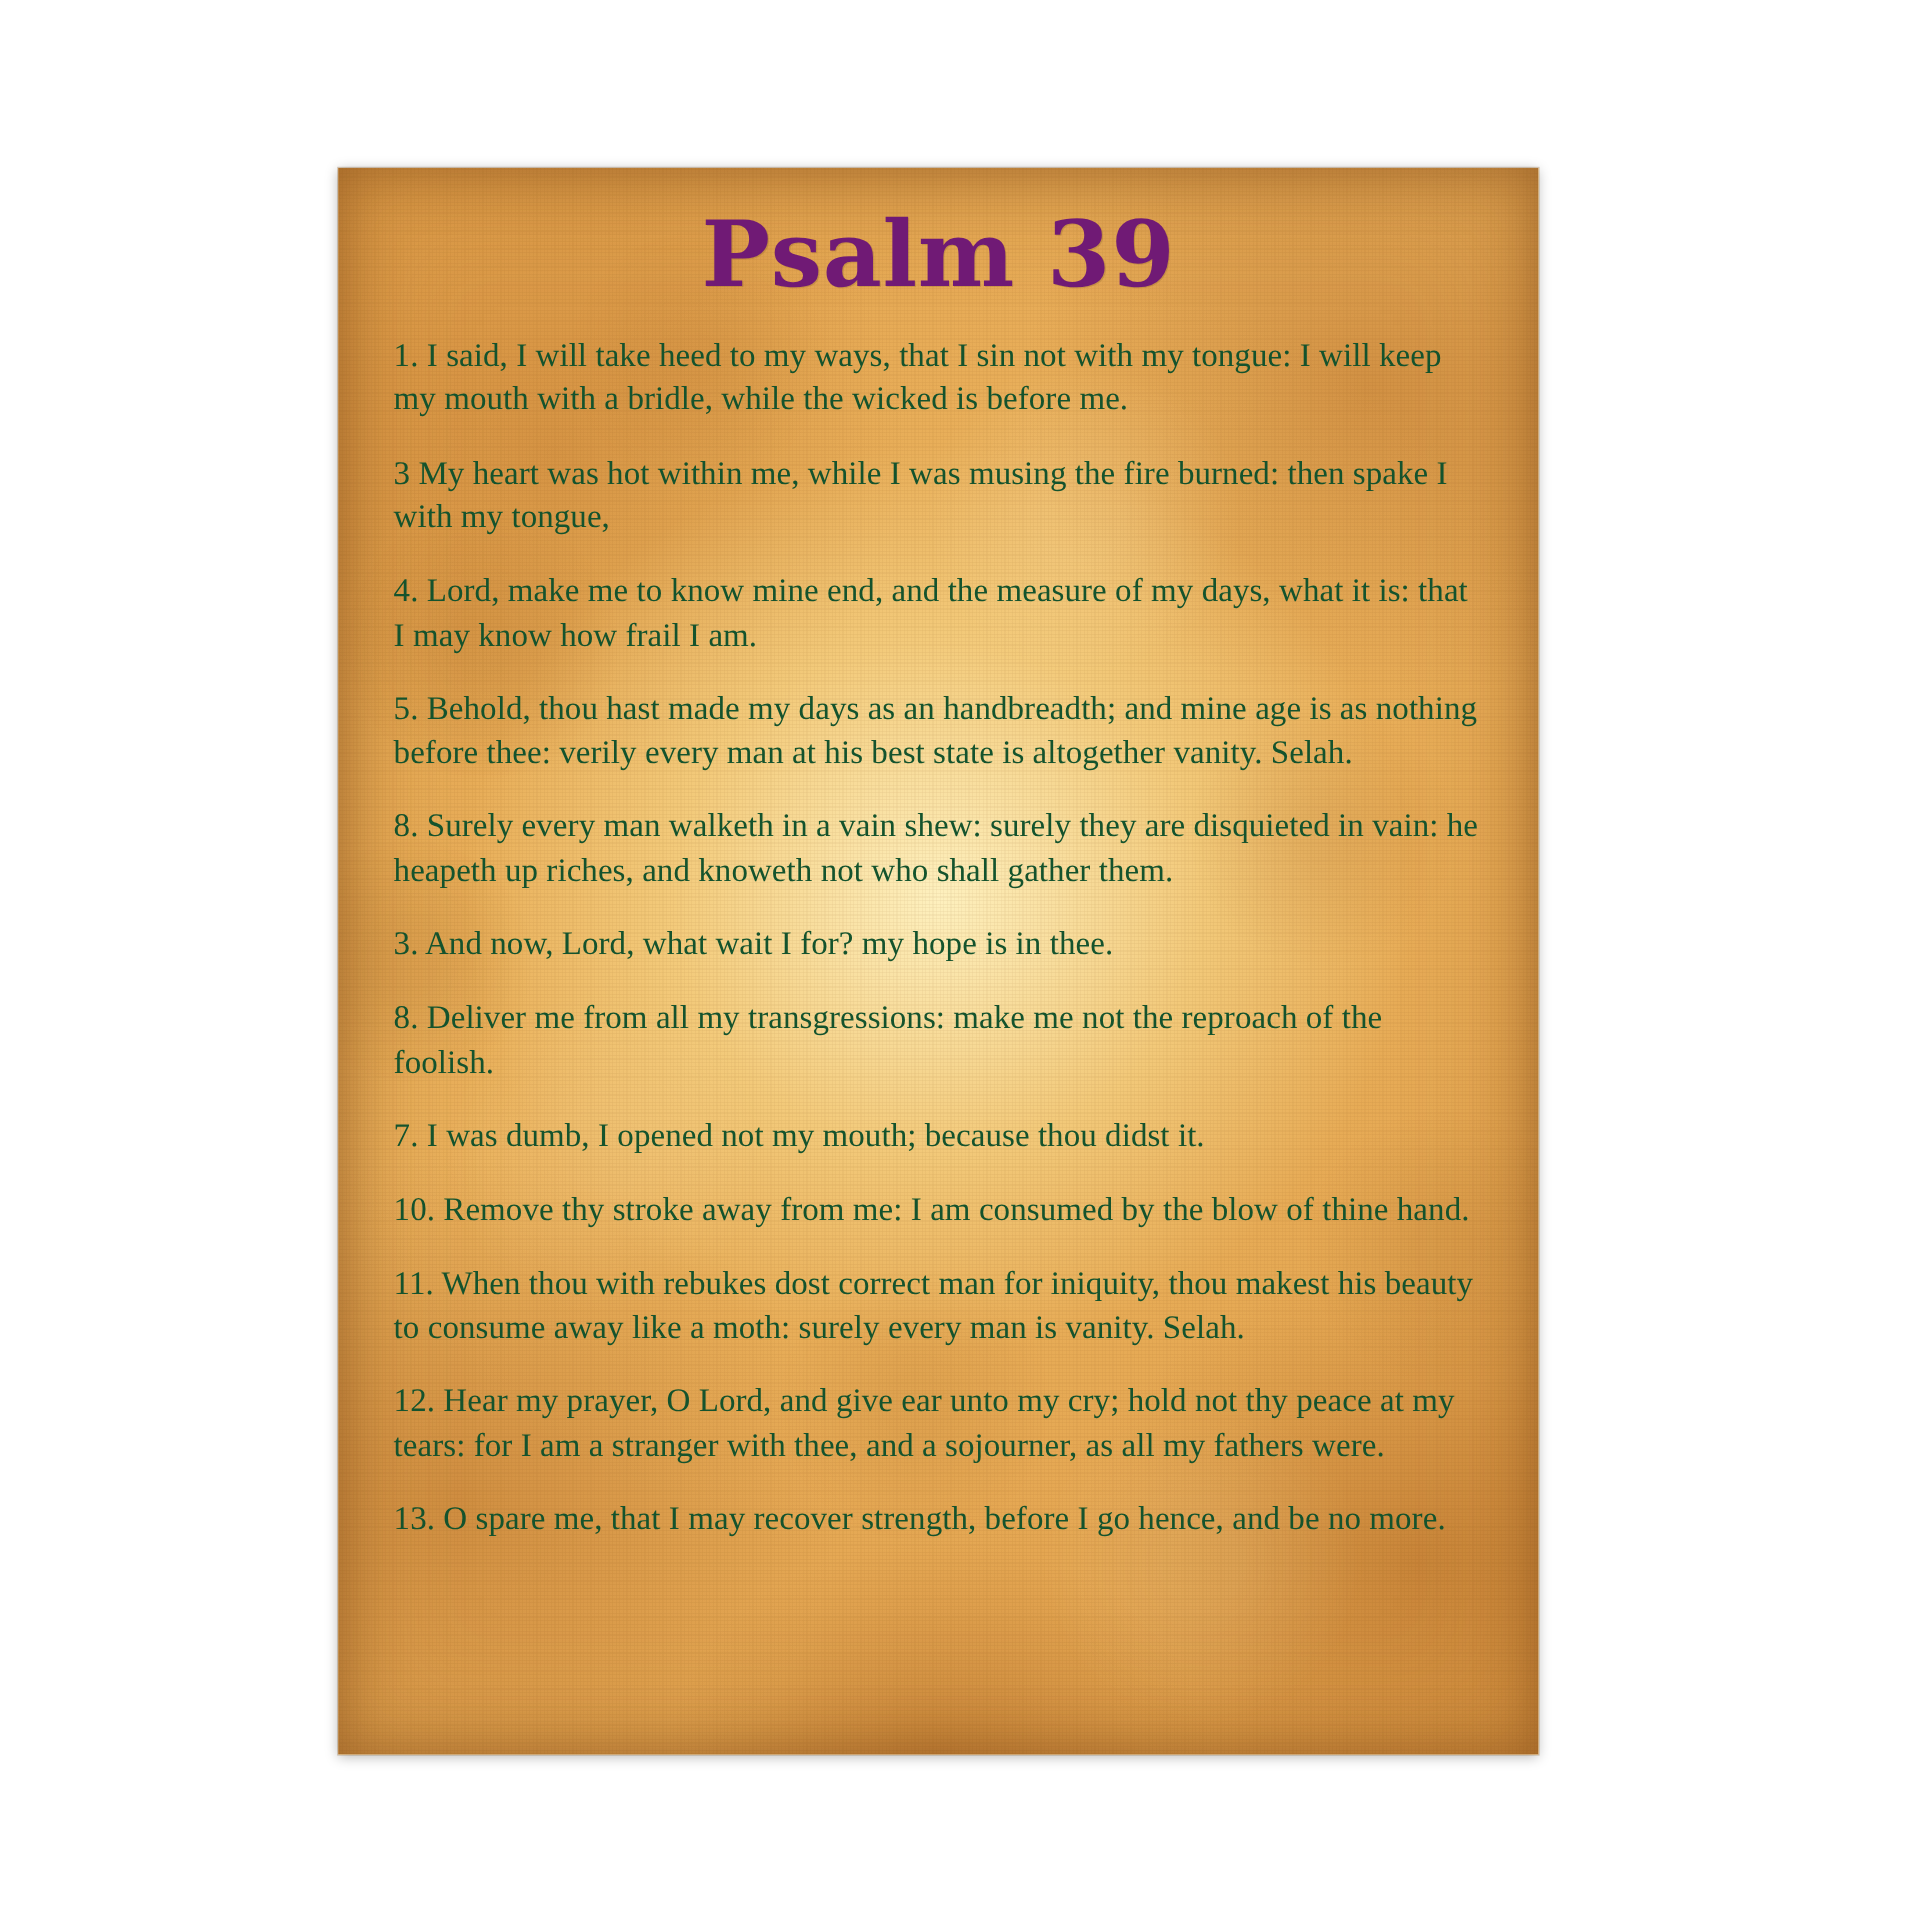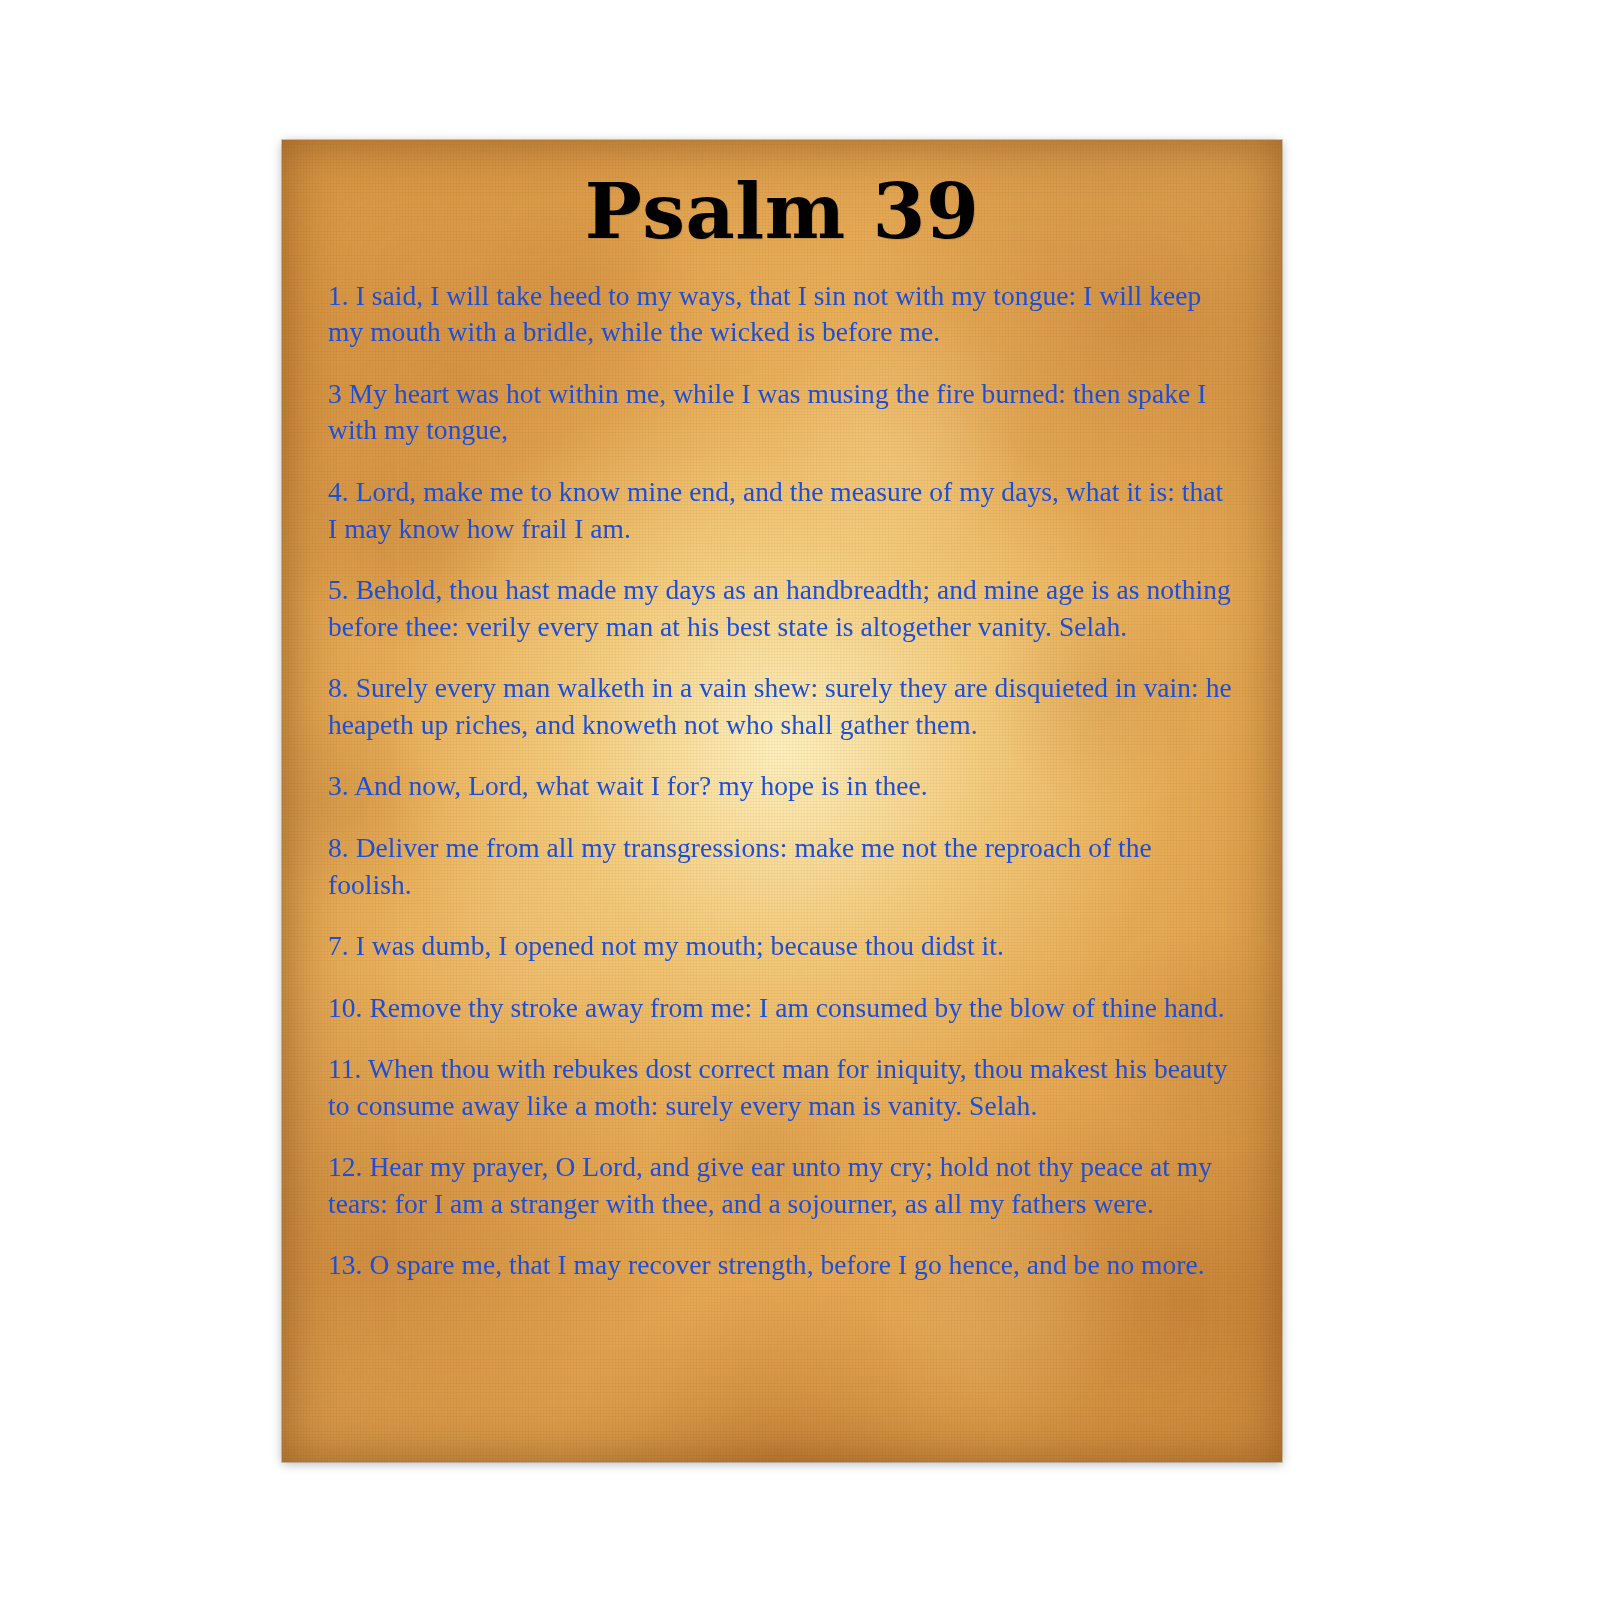--- a/index.html
+++ b/index.html
@@ -78,30 +78,30 @@
     box-sizing: border-box;
   }
 
   #title {
     text-align: center;
     font-family: "DejaVu Serif", serif;
     font-weight: bold;
     font-size: 76px;
     line-height: 1.05;
     letter-spacing: 0.5px;
-    color: #000000;
+    color: #701a75;
     margin: 8px 0 26px 0;
     text-shadow: 1px 1px 0 rgba(90,60,20,0.18);
   }
 
   .verse {
     font-family: "Liberation Serif", serif;
     font-size: 27.5px;
     line-height: 1.33;
-    color: #1d4ed8;
+    color: #14532d;
     margin: 0 0 25px 0;
     text-align: left;
     letter-spacing: 0.05px;
   }
   .verse:last-child { margin-bottom: 13px; }
 </style>
 </head>
 <body>
 
 <div id="canvas-wrap">

